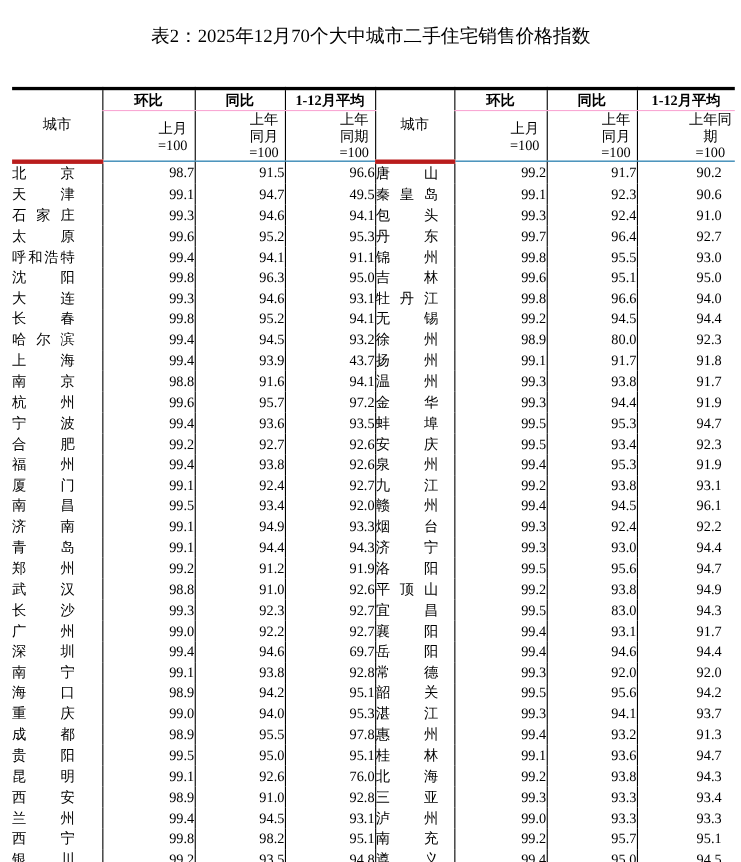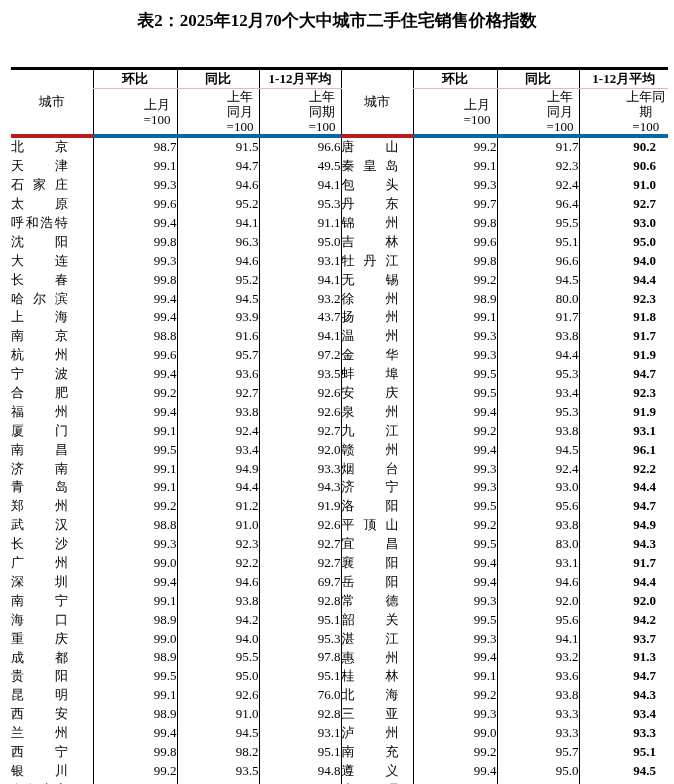--- a/index.html
+++ b/index.html
@@ -7,24 +7,24 @@
     padding: 0;
     background: #ffffff;
     width: 674px;
     height: 784px;
     overflow: hidden;
     font-family: "Liberation Serif", "DejaVu Serif", serif;
     color: #000;
   }
   .page-title {
     text-align: center;
-    font-weight: bold;
+    font-weight: normal;
     font-size: 17px;
     line-height: 20px;
-    margin: 11px 0 0 0;
+    margin: 23px 0 0 0;
   }
   table.idx {
     border-collapse: collapse;
     table-layout: fixed;
     width: 657px;
     margin: 36px 0 0 11px;
     border-top: 3px solid #000;
     border-bottom: 3px solid #000;
   }
   table.idx th, table.idx td {
@@ -44,34 +44,34 @@
   col.c-yoy2  { width: 82px; }
   col.c-avg2  { width: 89px; }
 
   
   .bl { border-left: 1px solid #000; }
 
   
   thead th { text-align: center; vertical-align: middle; }
   tr.hrow1 th { height: 17px; }
   tr.hrow1 th.group { border-bottom: 1px solid #f9a8d4; font-weight: bold; }
-  tr.hrow2 th { height: 33px; border-bottom: 4px solid #0369a1; line-height: 15px; white-space: pre-line; padding-left: 44px; }
+  tr.hrow2 th { height: 33px; border-bottom: 1px solid #0369a1; line-height: 15px; white-space: pre-line; padding-left: 44px; }
   th.cityhead { border-bottom: 4px solid #b91c1c; }
 
   
   tbody td { height: 18.9px; vertical-align: middle; }
   td.city { padding-left: 13px; text-align: left; }
   td.city .dist {
     display: inline-flex;
     justify-content: space-between;
     width: 57px;
     vertical-align: middle;
   }
   td.num { text-align: right; padding-right: 6px; }
-  td.num.last { padding-right: 12px; font-weight: bold; }
+  td.num.last { padding-right: 12px; }
 </style>
 </head>
 <body>
 
 <div class="page-title">表2：2025年12月70个大中城市二手住宅销售价格指数</div>
 
 <table class="idx">
   <colgroup>
     <col class="c-city1">
       <col class="c-mom1">

